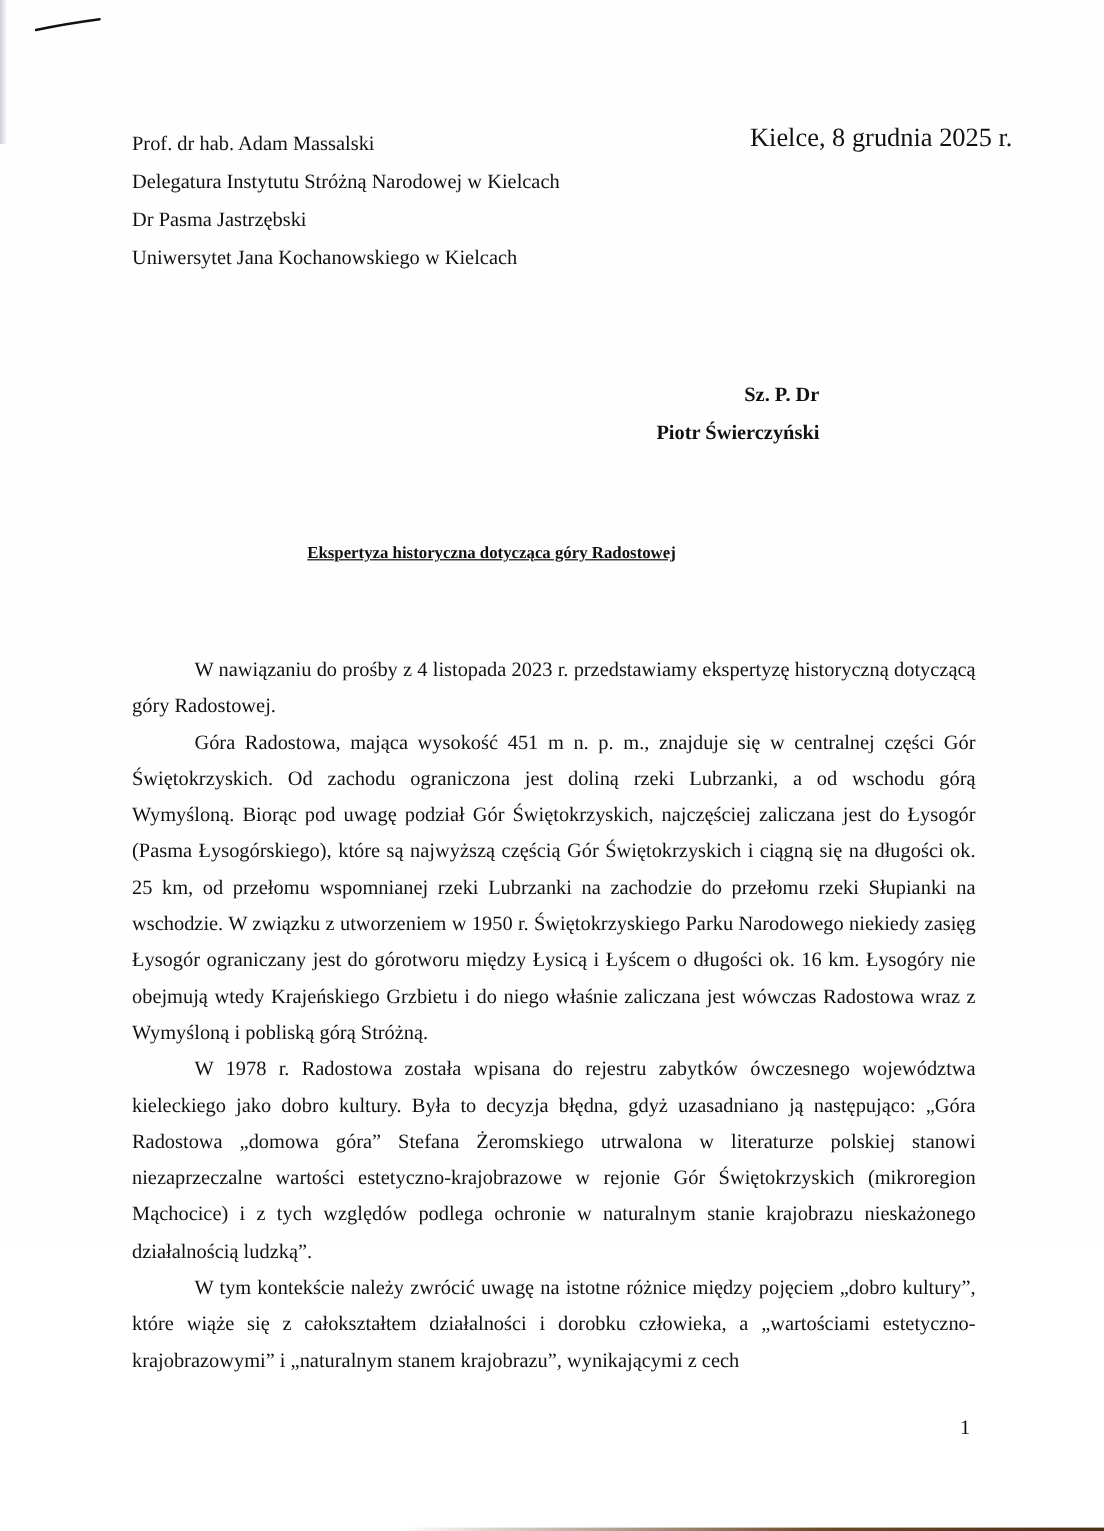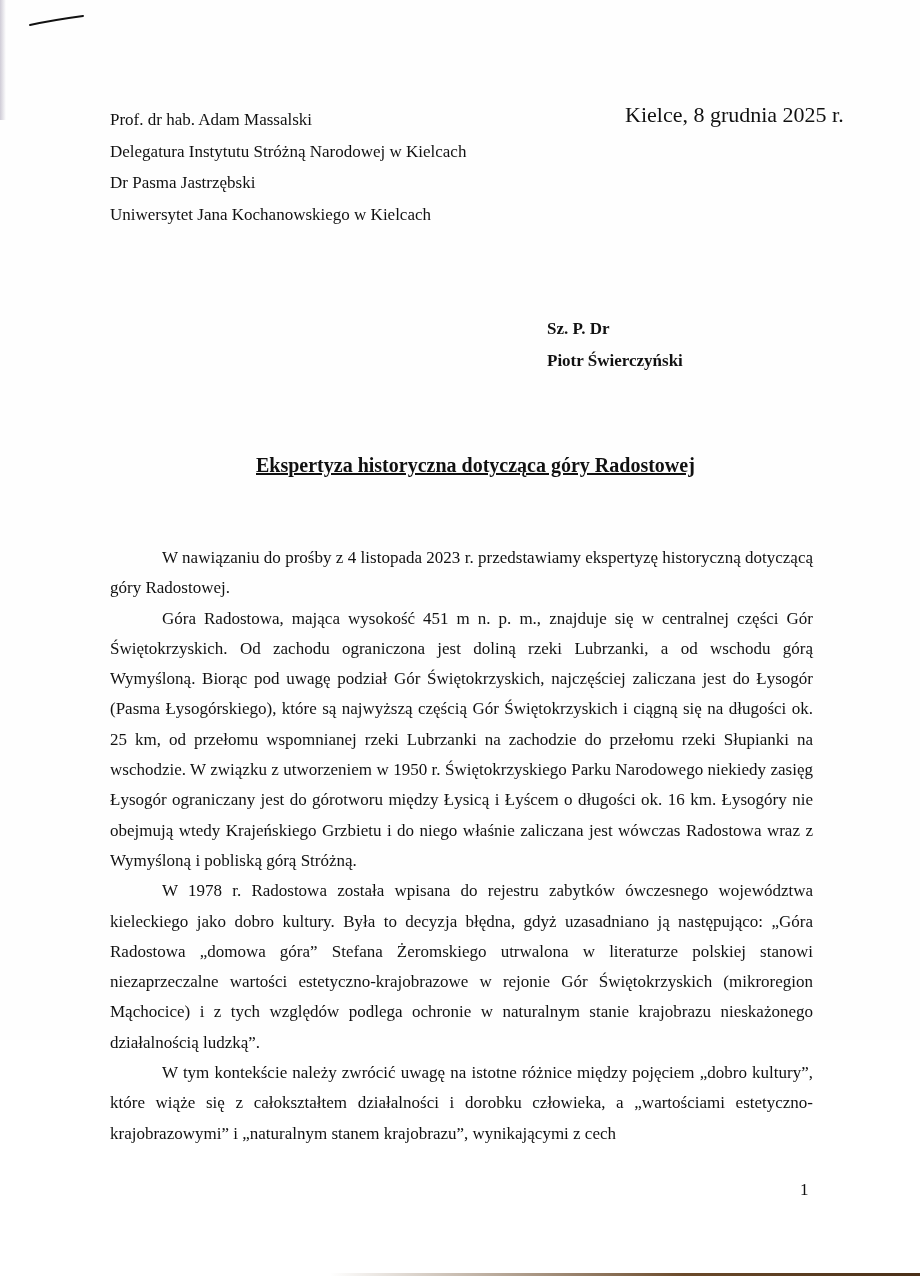--- a/index.html
+++ b/index.html
@@ -49,27 +49,28 @@
       line-height: 22px;
       white-space: nowrap;
     }
     .recipient {
       position: absolute;
       left: 547px;
       top: 313px;
       font-size: 17px;
       font-weight: bold;
       line-height: 31.5px;
+      text-align: right;
     }
     .recipient div { white-space: nowrap; }
     .doc-title {
       position: absolute;
       left: 256px;
       top: 454px;
-      font-size: 20px;
+      font-size: 14px;
       font-weight: bold;
       text-decoration: underline;
       white-space: nowrap;
     }
     .body-text {
       position: absolute;
       left: 110px;
       top: 543px;
       width: 703px;
       font-size: 17px;

